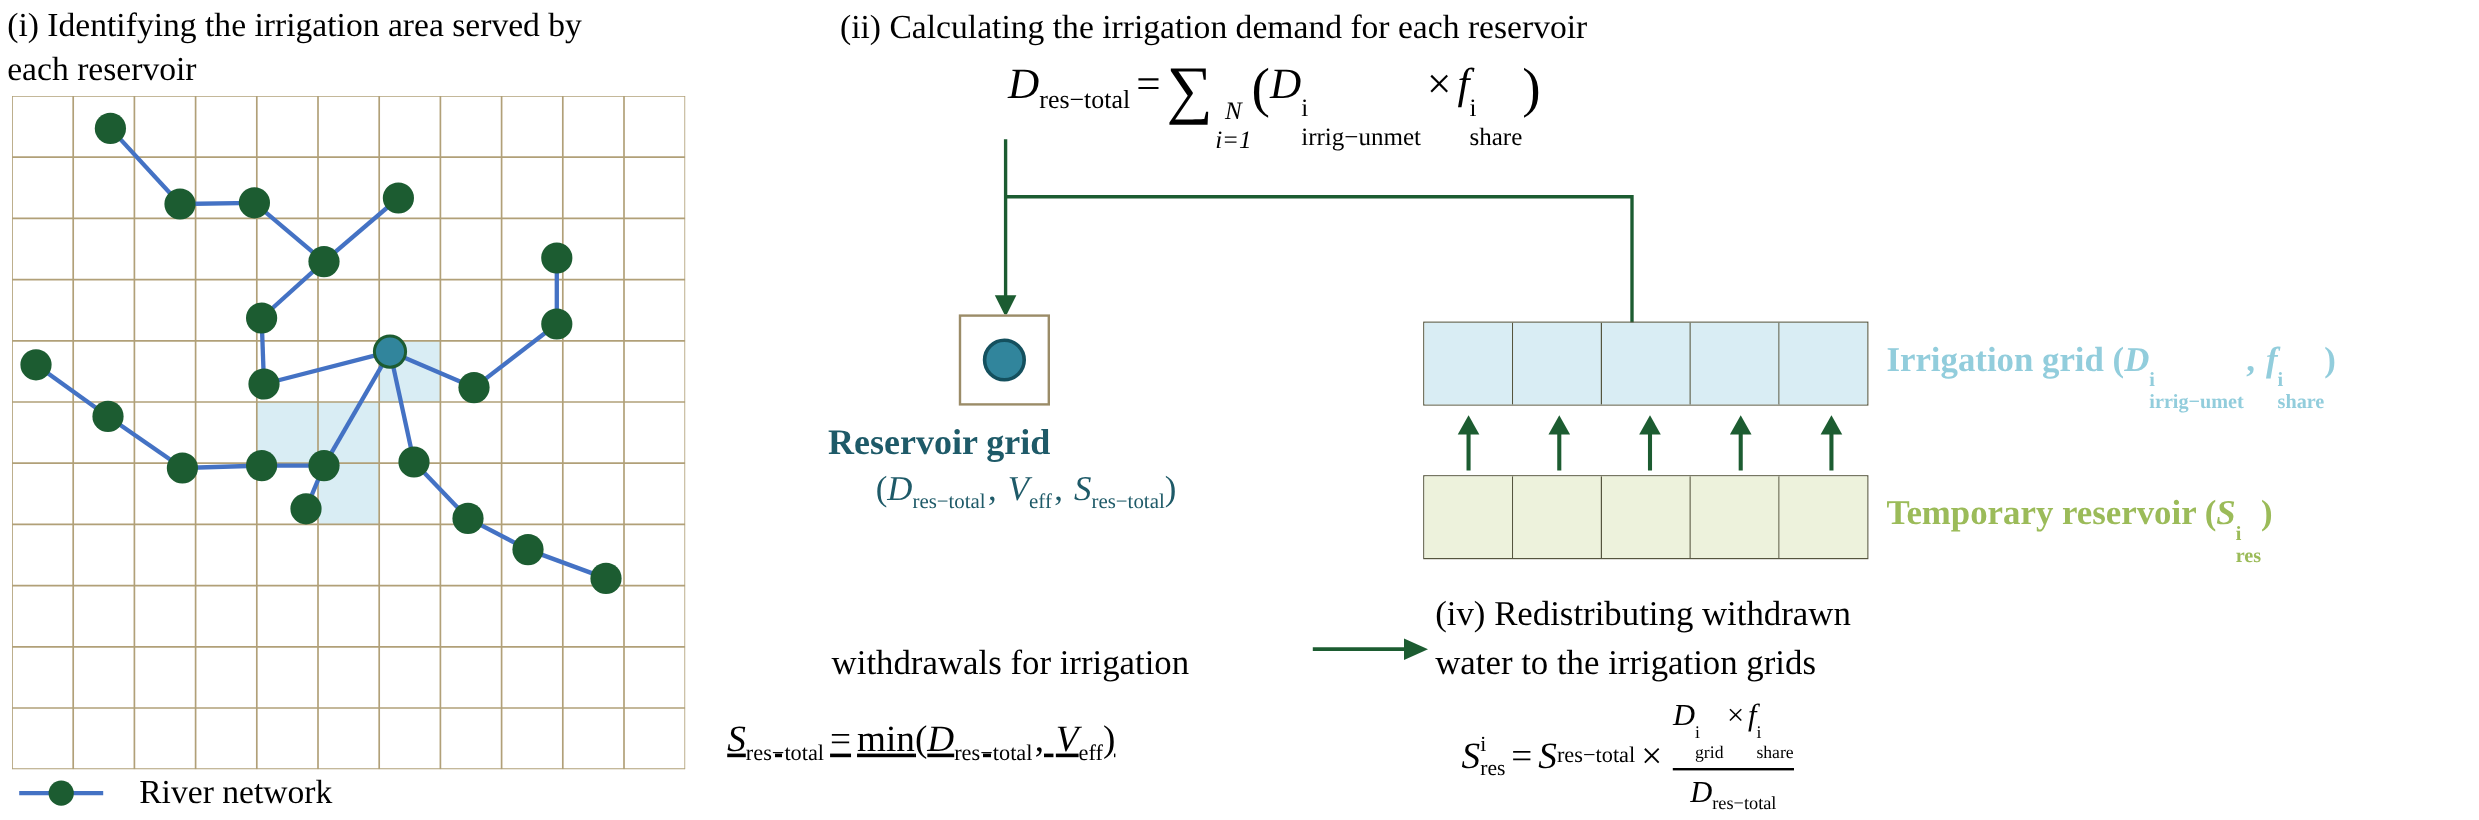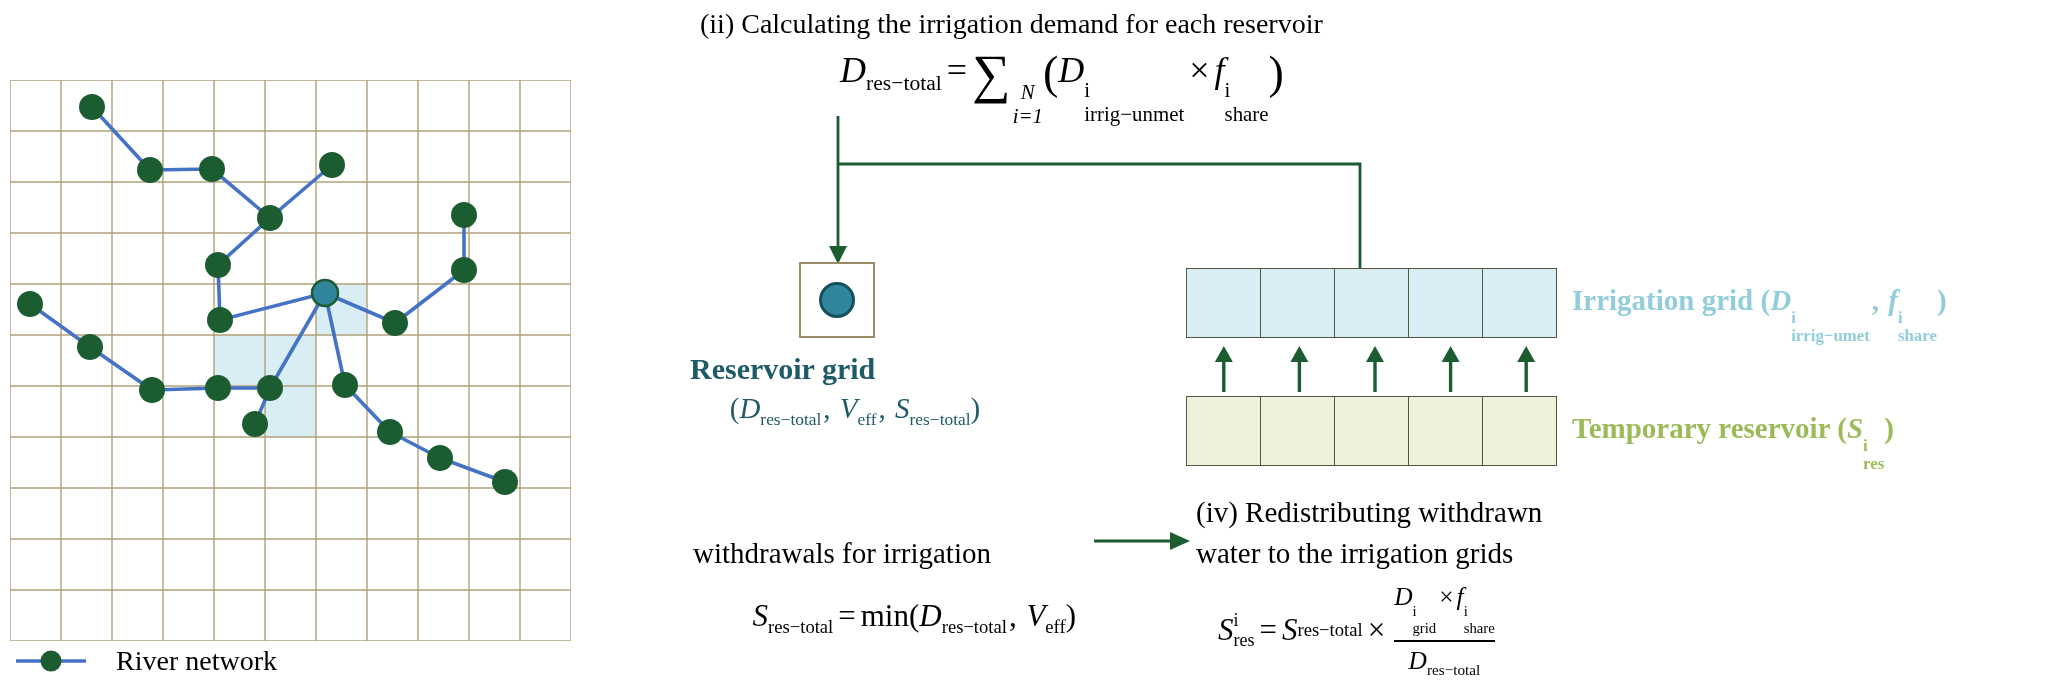--- a/index.html
+++ b/index.html
@@ -40,20 +40,24 @@
   .conn{stroke:var(--dark-green,#1c5c31);stroke-width:2.8;fill:none;}
   .connhead{fill:var(--dark-green,#1c5c31);}
   .riverline{stroke:var(--river-blue,#4472c4);stroke-width:3.6;}
   .riverdot{fill:var(--dark-green,#1c5c31);}
 </style>
 </head>
 <body>
 
 <div class="canvas">
 
+  <div class="abs heading" style="left:6px;top:4px;width:620px;">
+    <span>(i) Identifying the irrigation area served by</span><br>
+    <span>each reservoir</span>
+  </div>
 
   <svg id="river-svg" class="abs" style="left:10px;top:80px;" width="561" height="561" viewBox="0 0 561 561">
       <rect x="306" y="204" width="51" height="51" fill="#d9edf4"></rect>
       <rect x="204" y="255" width="51" height="51" fill="#d9edf4"></rect>
       <rect x="255" y="255" width="51" height="51" fill="#d9edf4"></rect>
       <rect x="255" y="306" width="51" height="51" fill="#d9edf4"></rect>
       <line x1="0" y1="0" x2="0" y2="561" stroke="#b1a078" stroke-width="1.4"></line>
       <line x1="51" y1="0" x2="51" y2="561" stroke="#b1a078" stroke-width="1.4"></line>
       <line x1="102" y1="0" x2="102" y2="561" stroke="#b1a078" stroke-width="1.4"></line>
       <line x1="153" y1="0" x2="153" y2="561" stroke="#b1a078" stroke-width="1.4"></line>
@@ -213,21 +217,21 @@
   <svg class="abs" style="left:1092px;top:526px;" width="100" height="30" viewBox="0 0 100 30">
     <line x1="2" y1="15" x2="78" y2="15" class="conn" style="stroke-width:3.2;"></line>
     <path d="M78,6 L98,15 L78,24 Z" class="connhead"></path>
   </svg>
 
   <div class="abs steptitle" style="left:1196px;top:492px;width:580px;text-align:left;">
     <span>(iv) Redistributing withdrawn</span><br>
     <span>water to the irrigation grids</span>
   </div>
 
-  <div class="abs math" style="left:606px;top:598px;width:470px;text-align:right;font-size:31px;">
+  <div class="abs math" style="left:606px;top:598px;width:470px;text-align:left;font-size:31px;text-decoration:underline;">
     <span class="var">S</span><span class="sub">res−total</span><span class="rm">=</span><span class="rm" style="padding:0;">min</span><span class="rm" style="padding:0;">(</span><span class="var">D</span><span class="sub">res−total</span><span class="rm" style="padding:0 2px;">, </span><span class="var">V</span><span class="sub">eff</span><span class="rm" style="padding:0;">)</span>
   </div>
 
   <div class="abs math" style="left:1218px;top:582px;font-size:31px;white-space:nowrap;display:flex;align-items:center;">
     <span class="var">S</span>
       <span class="supsub">
         <span>i</span>
         <span>res</span>
       </span>
       <span class="rm">=</span>

